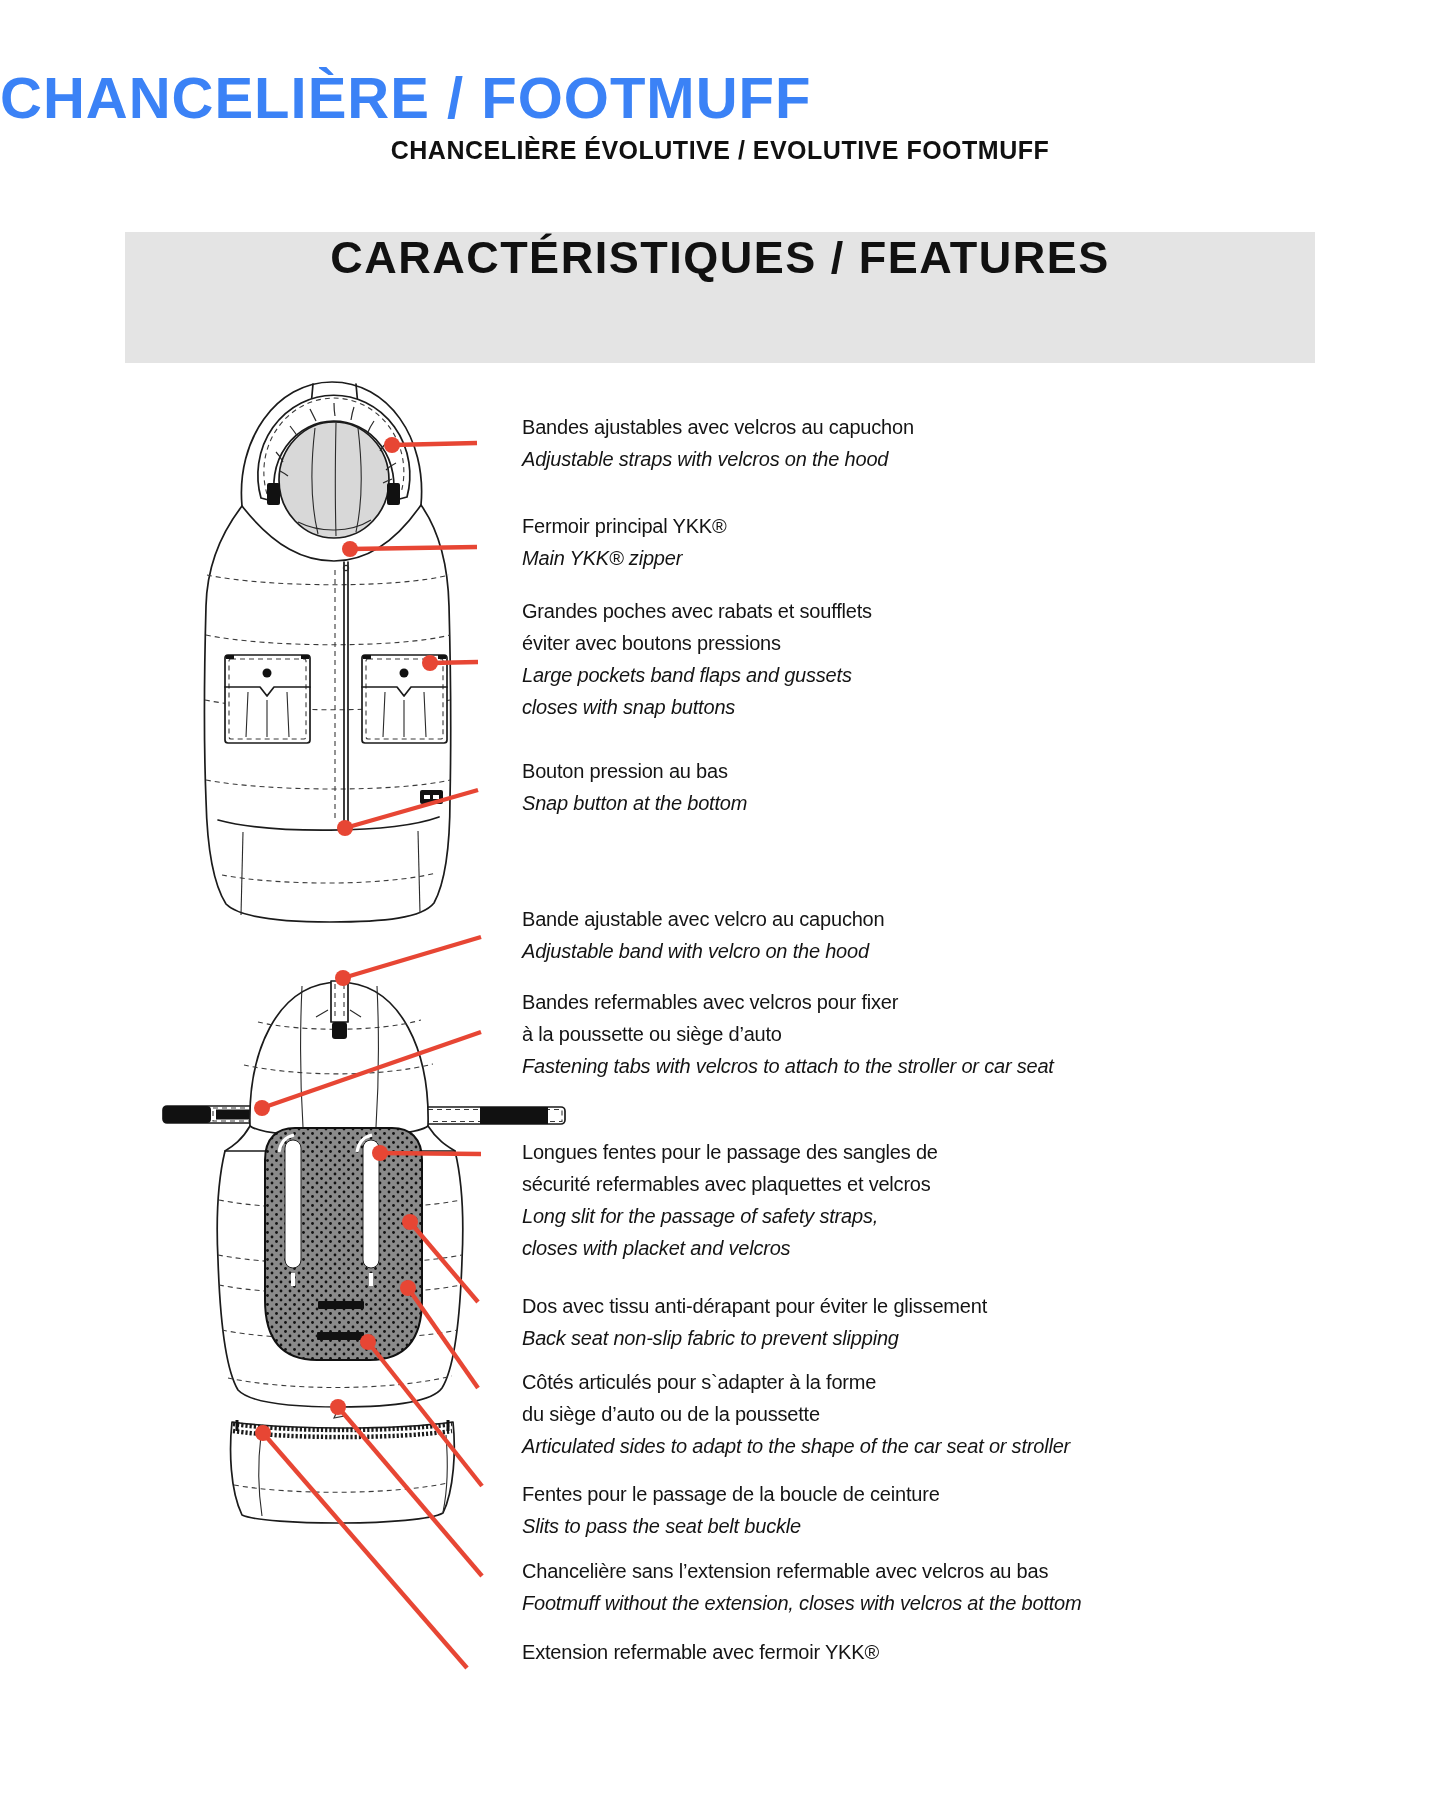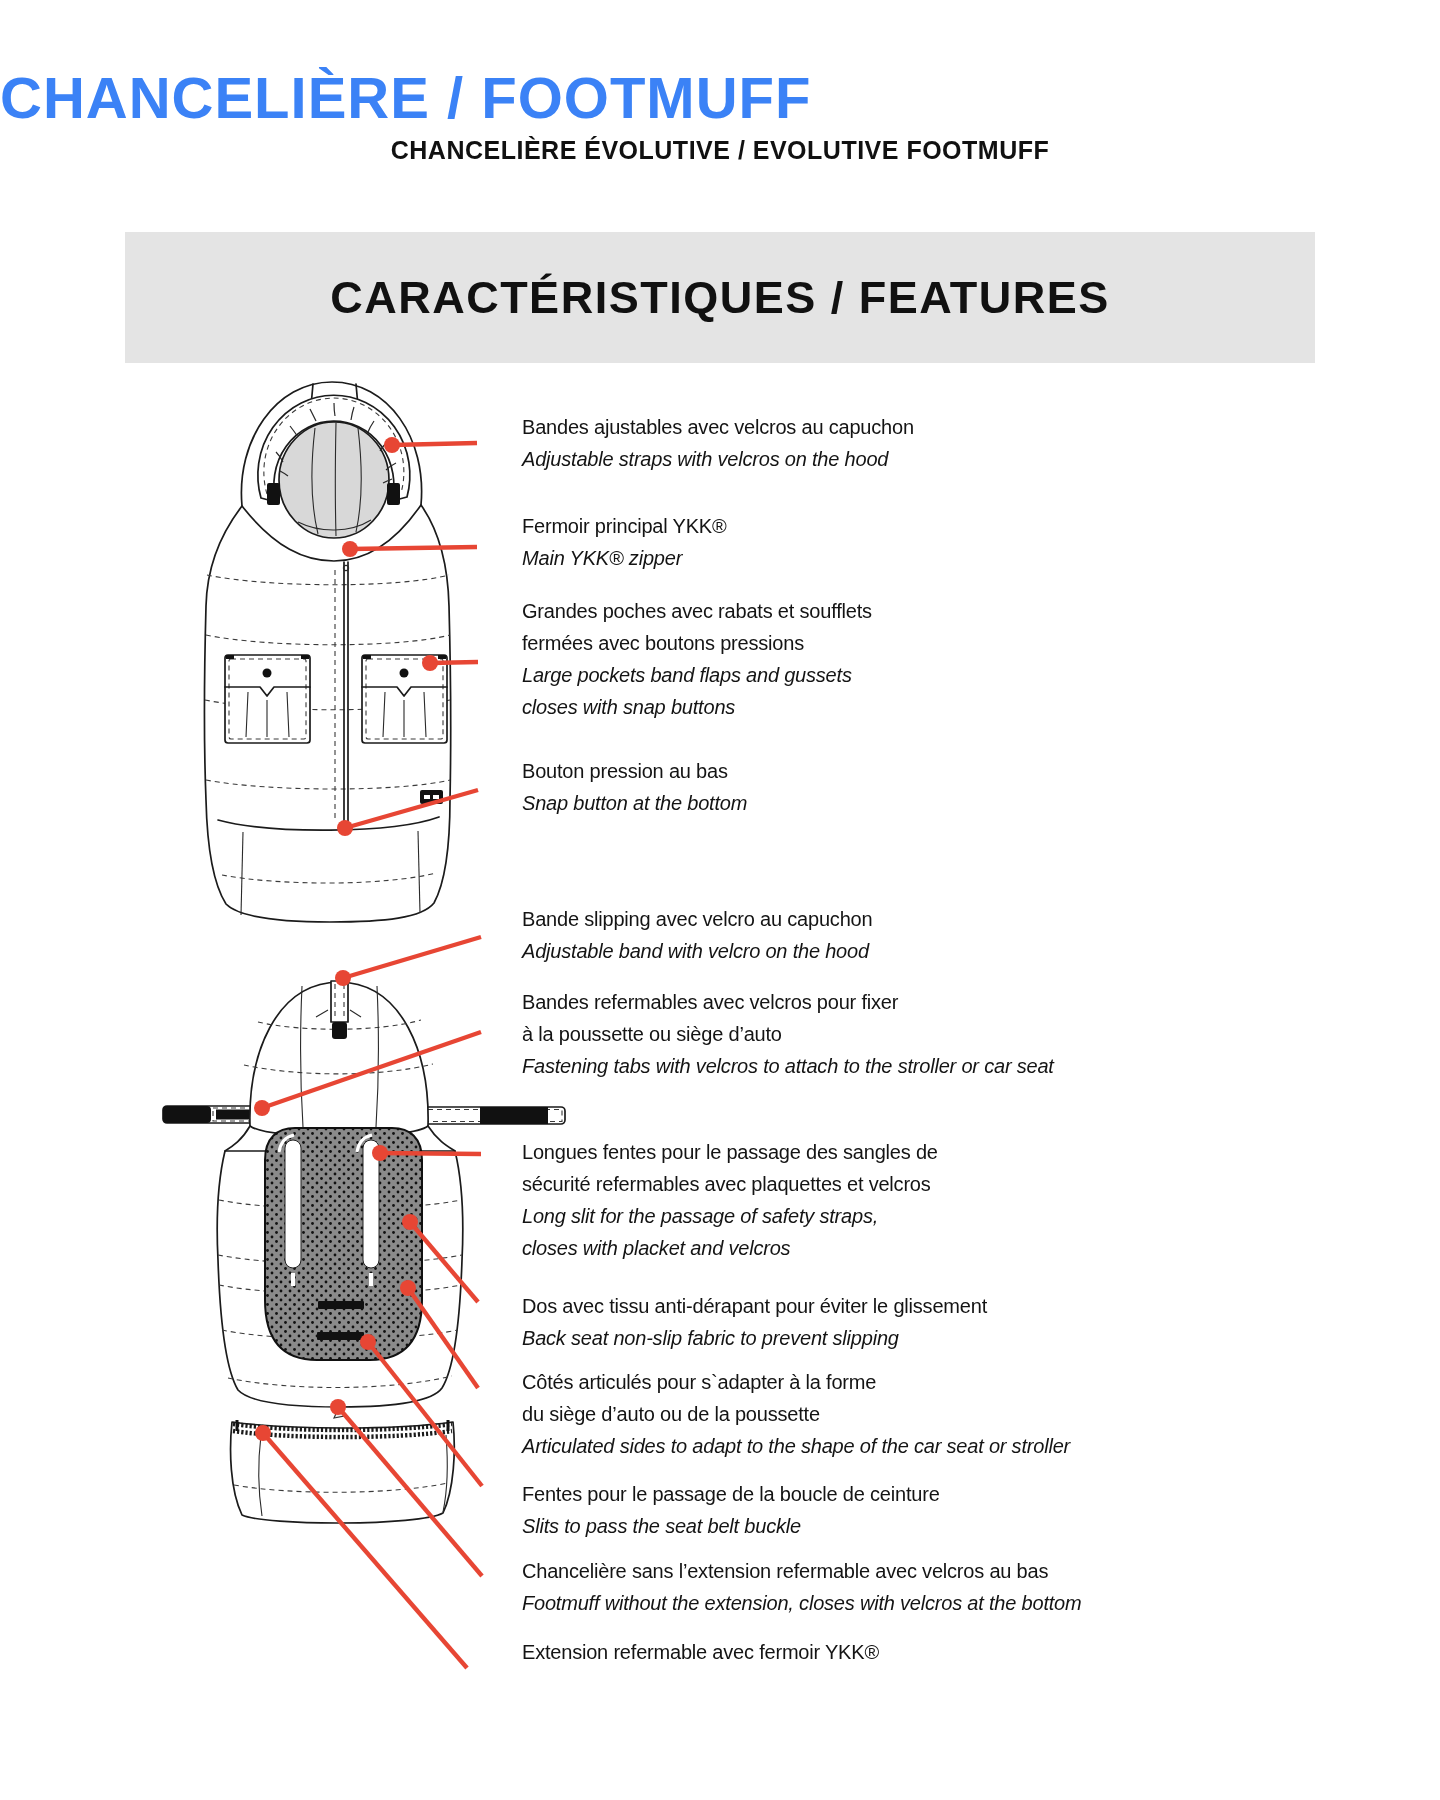--- a/index.html
+++ b/index.html
@@ -16,21 +16,21 @@
   .page-title{
     position:absolute;left:0;top:64px;width:1440px;
     font-size:58px;font-weight:bold;letter-spacing:1px;color:#3b82f6;
   }
   .page-subtitle{
     position:absolute;left:0;top:136px;width:1440px;text-align:center;
     font-size:25px;font-weight:bold;letter-spacing:.5px;color:#111;
   }
   .band{
     position:absolute;left:125px;top:232px;width:1190px;height:131px;
-    background:var(--band);display:flex;align-items:center;justify-content:center;
+    background:var(--band);display:flex;align-items:flex-start;justify-content:center;
   }
   .band-title{
     font-size:45px;font-weight:bold;letter-spacing:1.5px;color:#111;
   }
   .diag{position:absolute;z-index:1;}
   .overlay{position:absolute;left:0;top:0;z-index:2;pointer-events:none;}
   .feat{
     position:absolute;left:483px;z-index:3;line-height:32px;font-size:20px;
     letter-spacing:-0.2px;color:#141414;margin-left:39px;
   }
@@ -256,31 +256,31 @@
 <div class="feat" style="top:411px">
   <div class="fr">Bandes ajustables avec velcros au capuchon</div>
   <div class="en">Adjustable straps with velcros on the hood</div>
 </div>
 <div class="feat" style="top:510px">
   <div class="fr">Fermoir principal YKK®</div>
   <div class="en">Main YKK® zipper</div>
 </div>
 <div class="feat" style="top:595px">
   <div class="fr">Grandes poches avec rabats et soufflets</div>
-  <div class="fr">fermées avec boutons pressions</div>
+  <div class="fr">éviter avec boutons pressions</div>
   <div class="en">Large pockets band flaps and gussets</div>
   <div class="en">closes with snap buttons</div>
 </div>
 <div class="feat" style="top:755px">
   <div class="fr">Bouton pression au bas</div>
   <div class="en">Snap button at the bottom</div>
 </div>
 
 <div class="feat" style="top:903px">
-  <div class="fr">Bande slipping avec velcro au capuchon</div>
+  <div class="fr">Bande ajustable avec velcro au capuchon</div>
   <div class="en">Adjustable band with velcro on the hood</div>
 </div>
 <div class="feat" style="top:986px">
   <div class="fr">Bandes refermables avec velcros pour fixer</div>
   <div class="fr">à la poussette ou siège d’auto</div>
   <div class="en">Fastening tabs with velcros to attach to the stroller or car seat</div>
 </div>
 <div class="feat" style="top:1136px">
   <div class="fr">Longues fentes pour le passage des sangles de</div>
   <div class="fr">sécurité refermables avec plaquettes et velcros</div>

